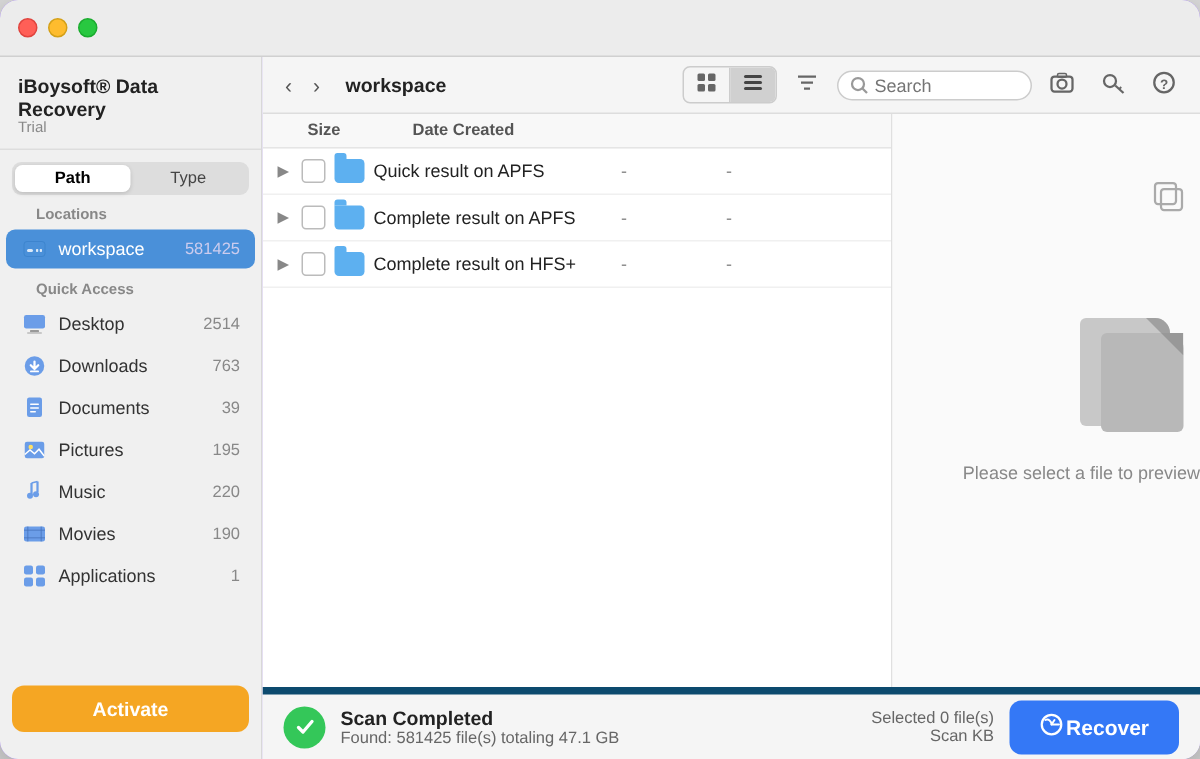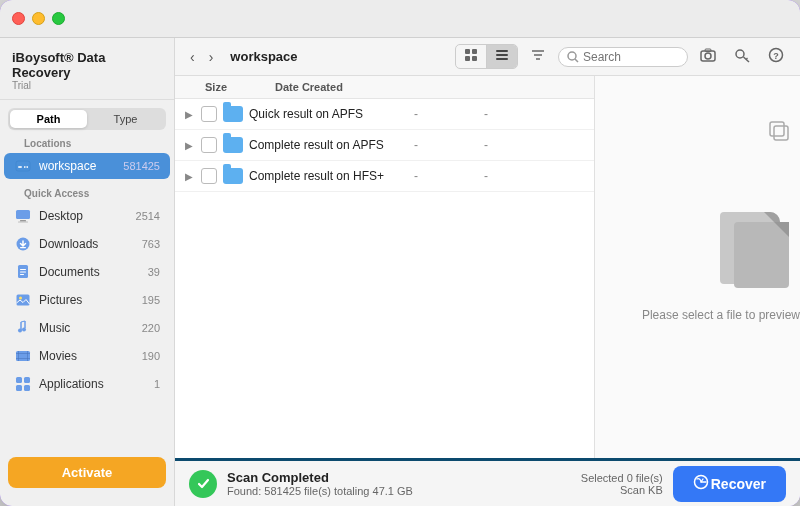--- a/index.html
+++ b/index.html
@@ -388,21 +388,21 @@
       background: none;
       border: none;
       cursor: pointer;
       font-size: 18px;
       color: #888;
     }
     
     .status-bar {
       height: 48px;
       background: #f5f5f5;
-      border-top: 3px solid #0c4a6e;
+      border-top: 5px solid #0c4a6e;
       display: flex;
       align-items: center;
       padding: 0 14px;
       gap: 10px;
       flex-shrink: 0;
     }
     .scan-complete-icon {
       width: 28px;
       height: 28px;
       border-radius: 50%;

